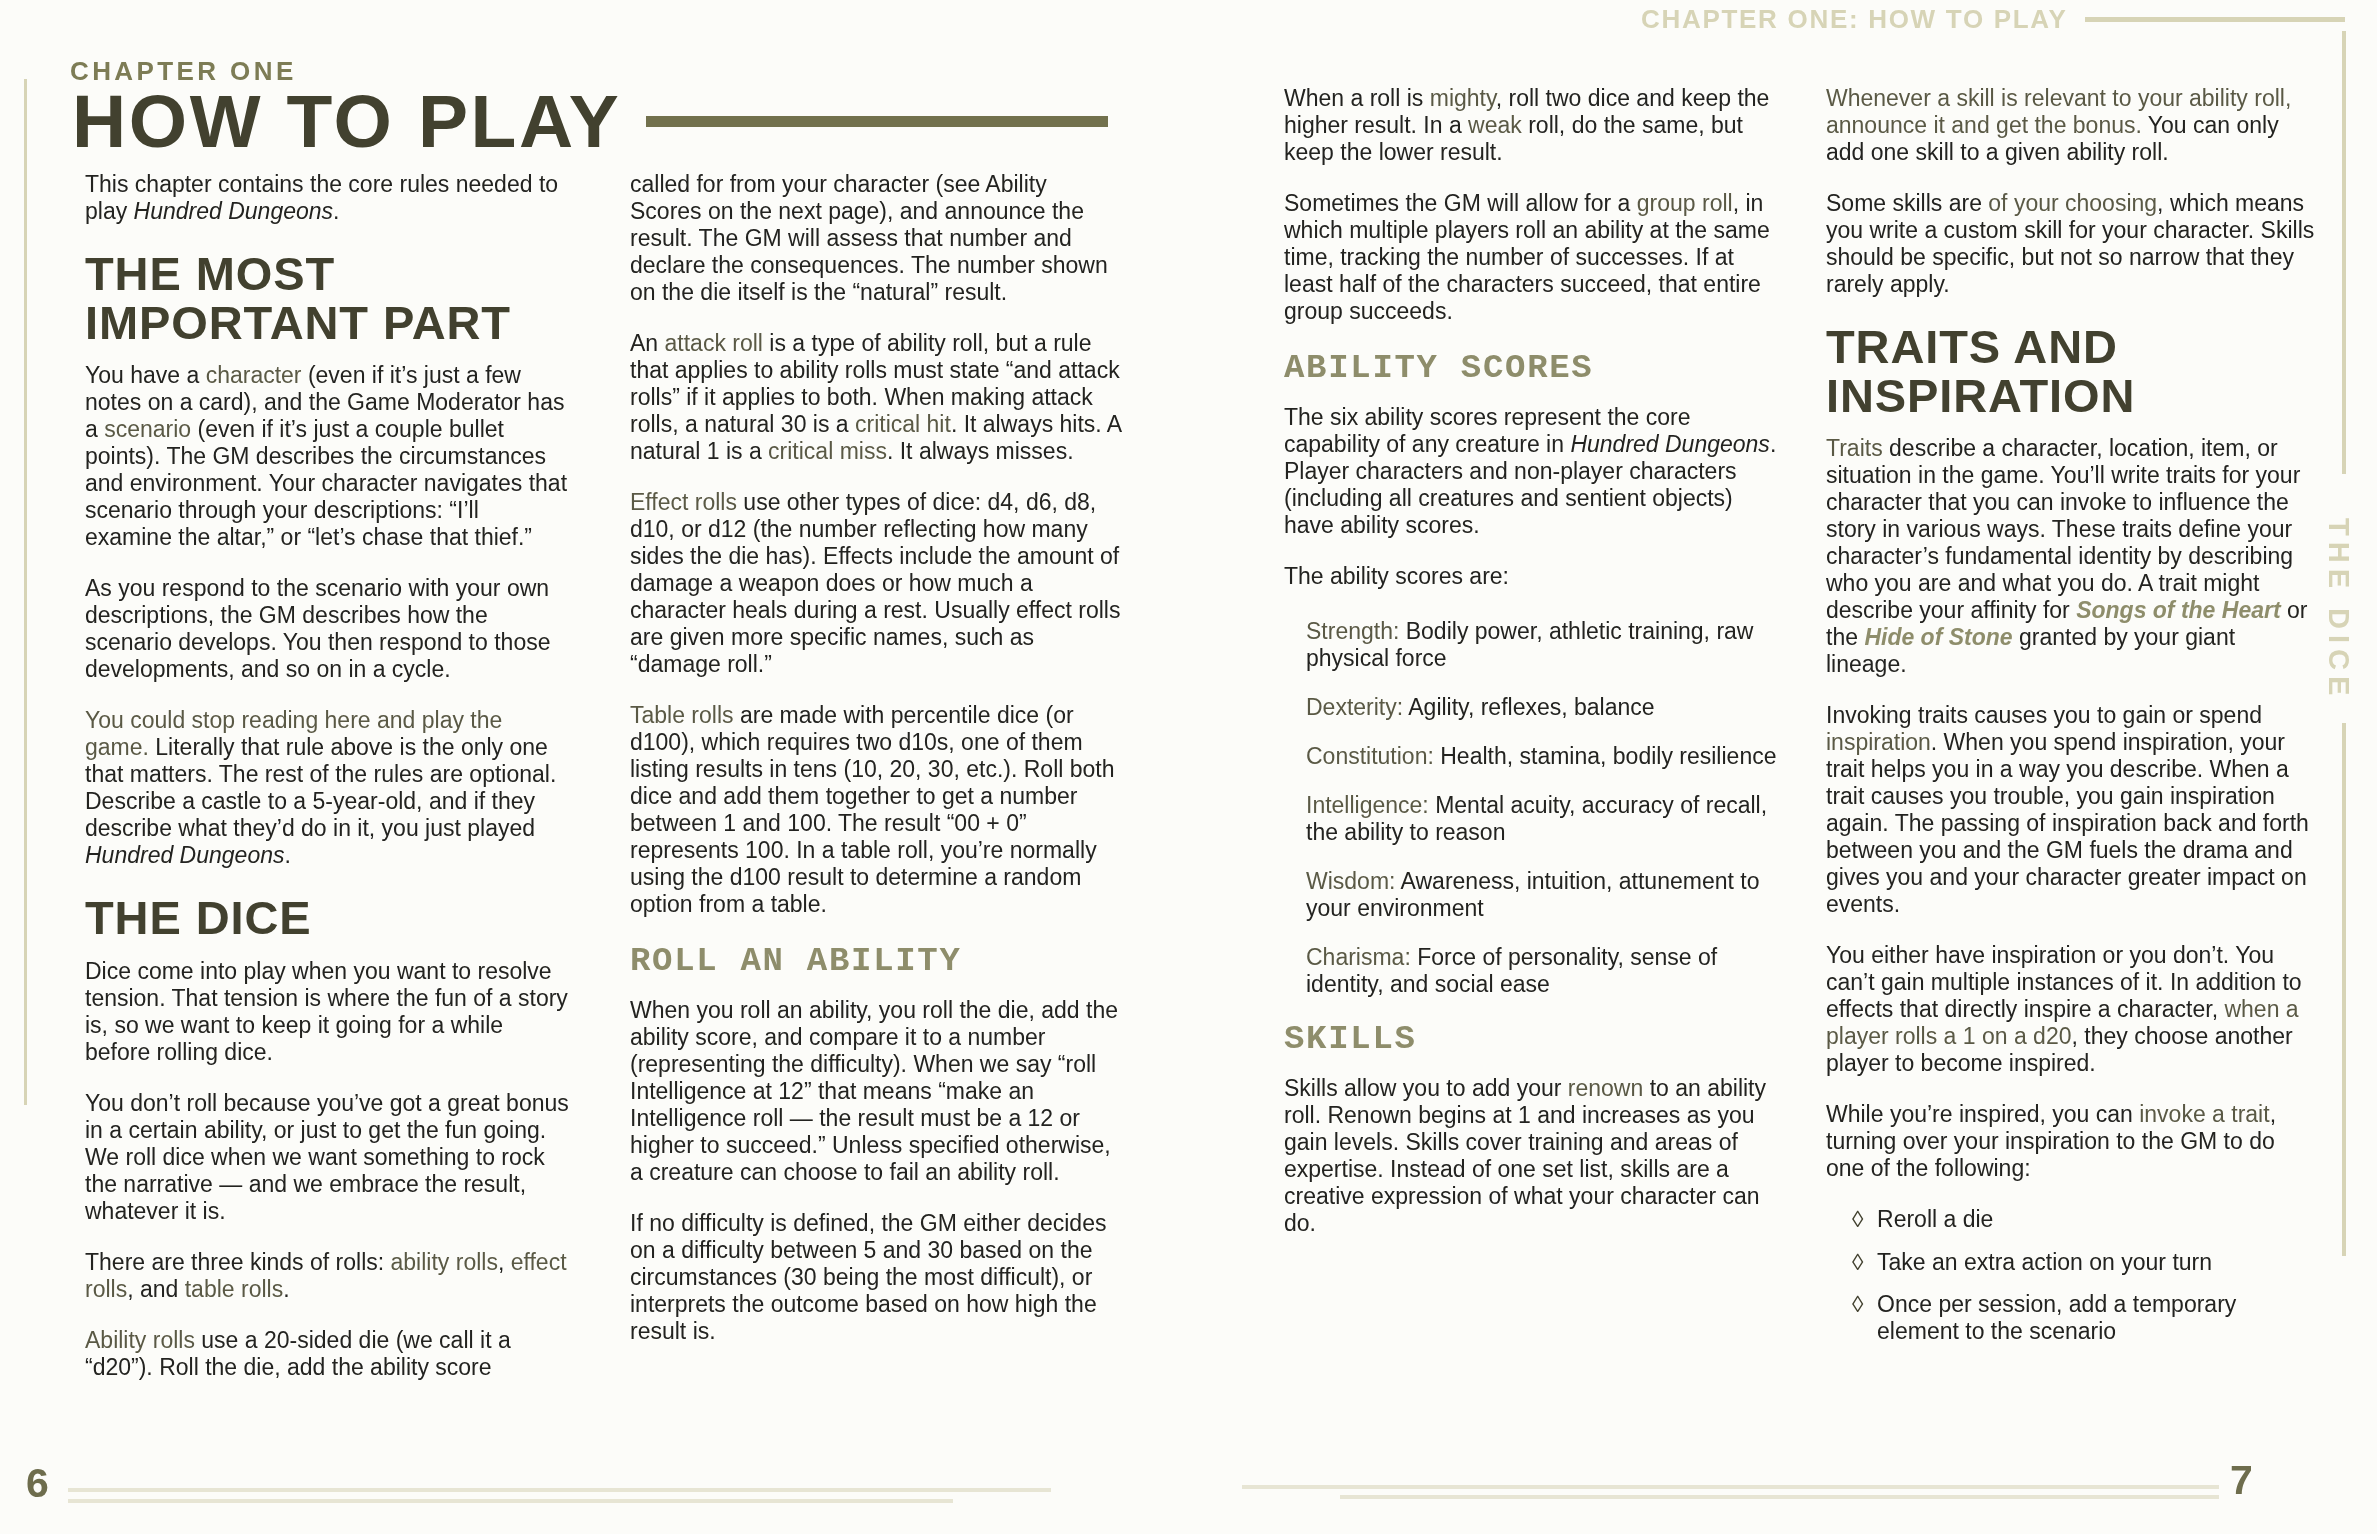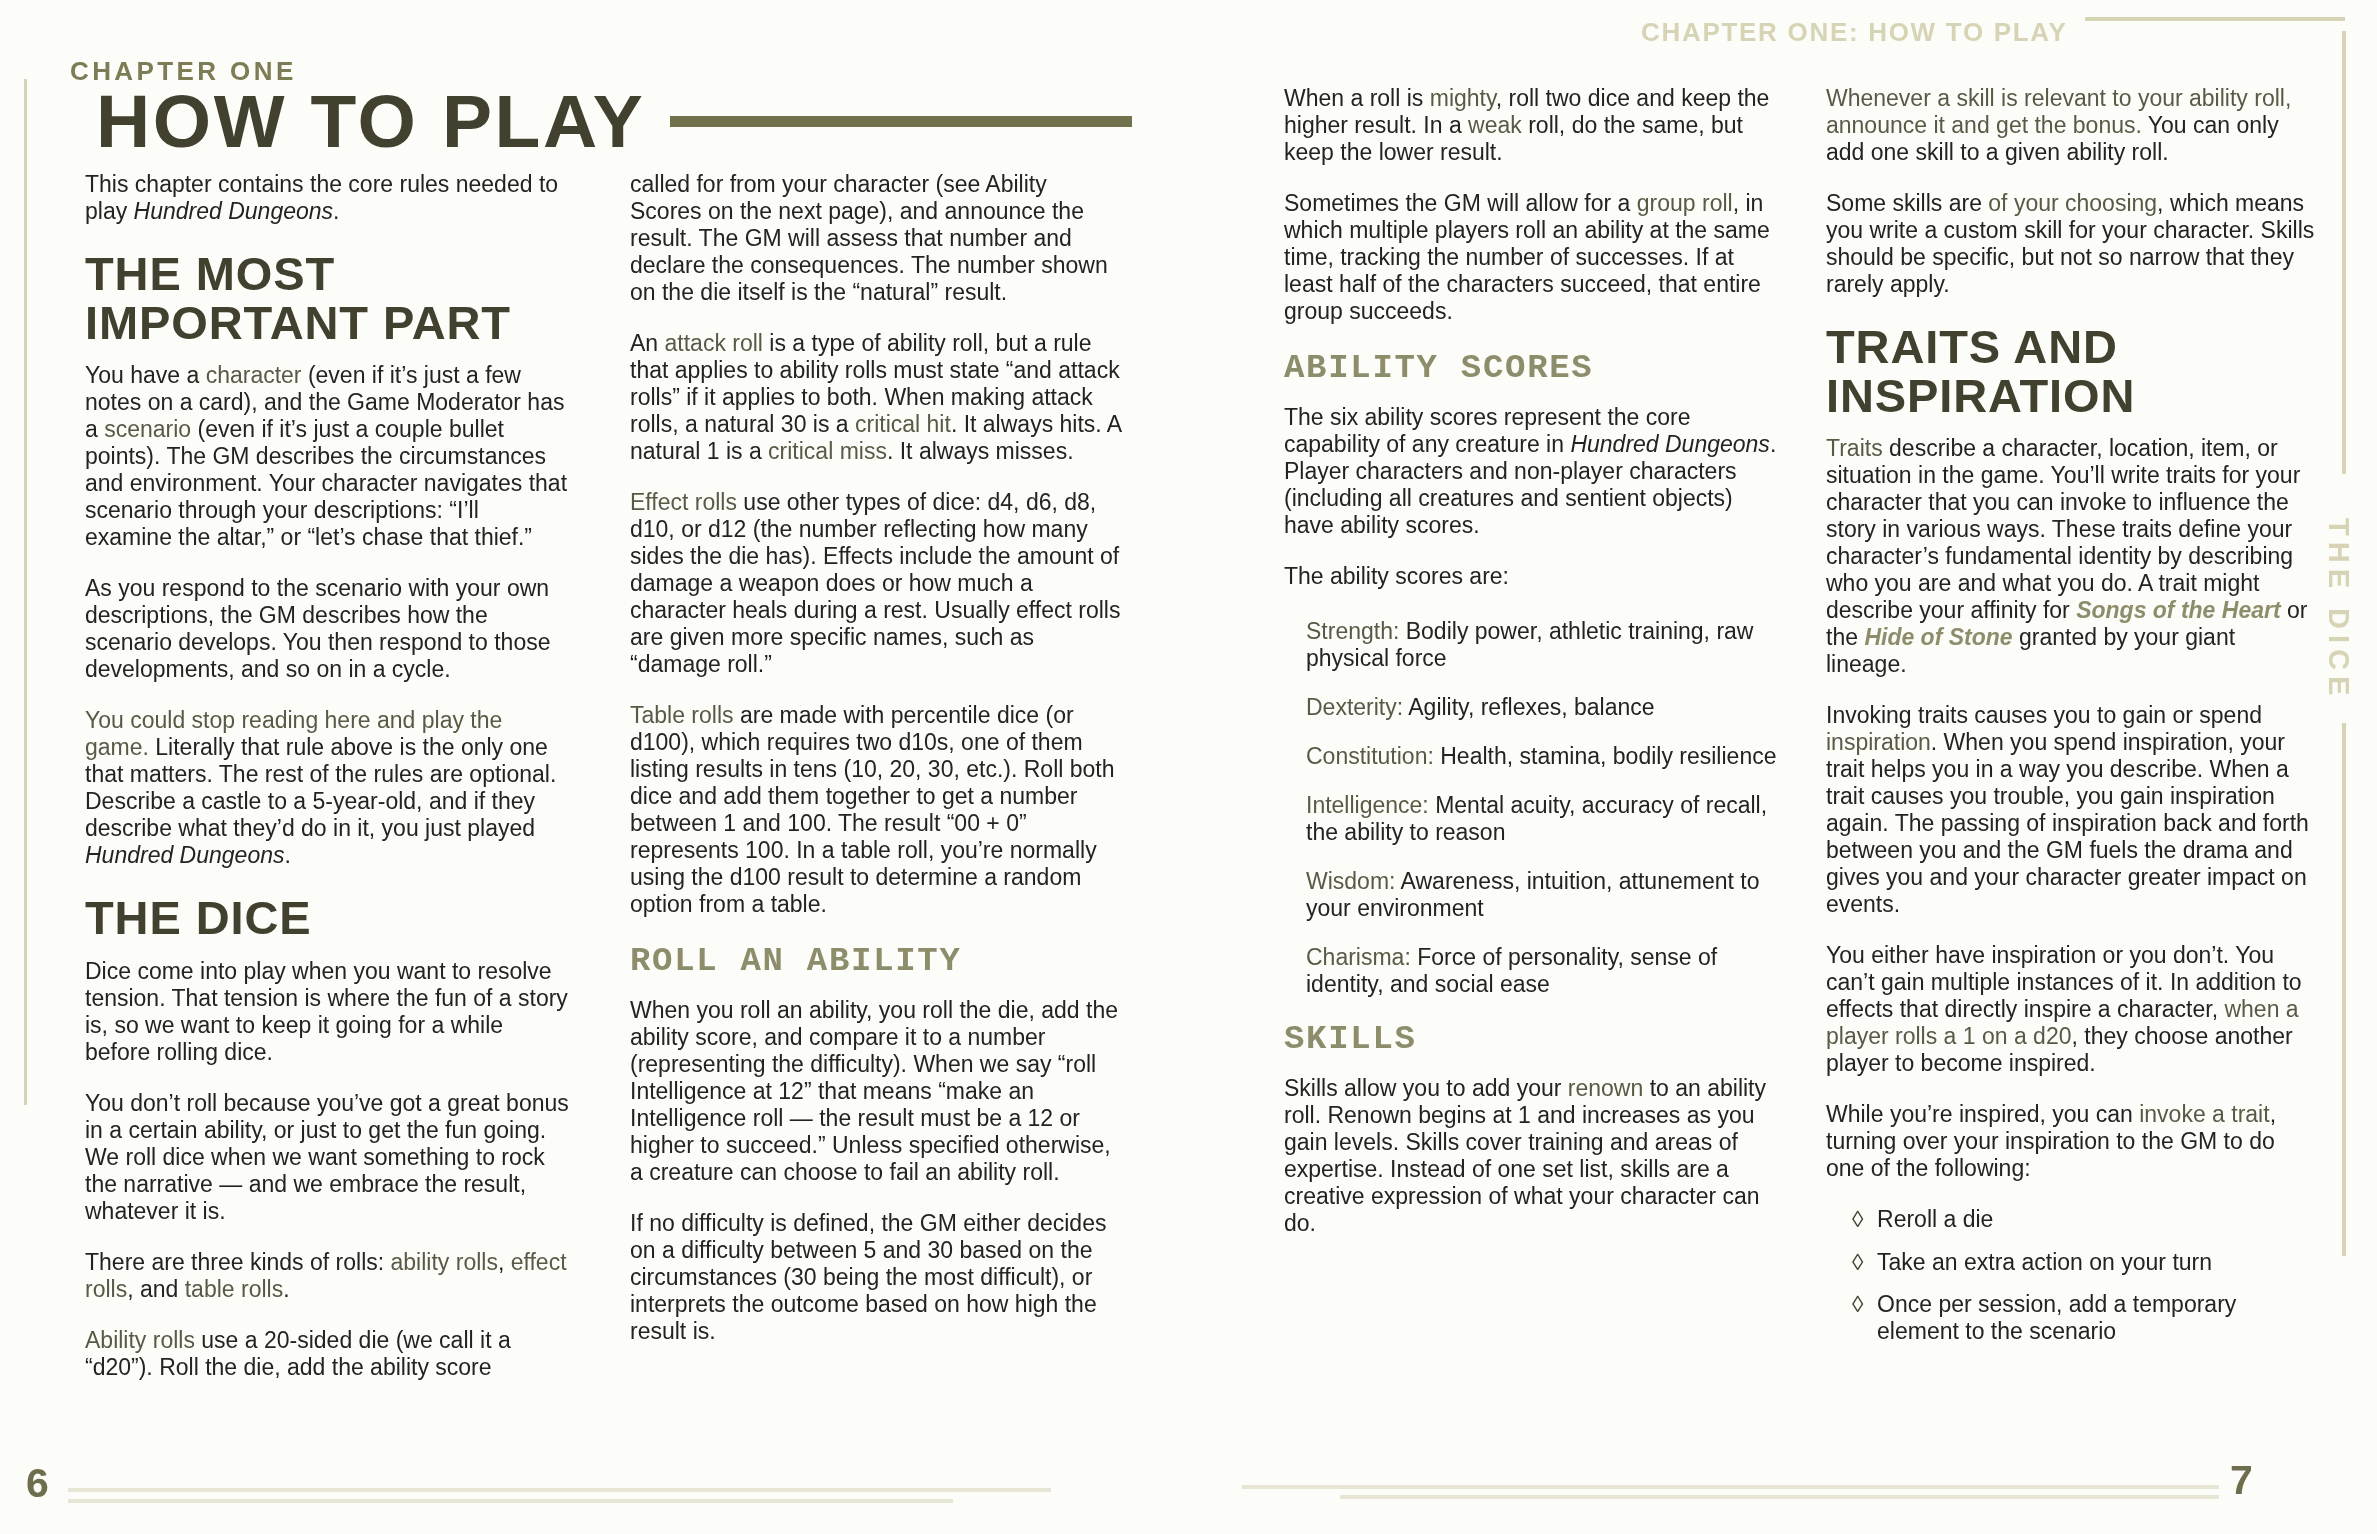--- a/index.html
+++ b/index.html
@@ -27,33 +27,33 @@
     color: var(--beige-decoration,#d7d4b6); white-space:nowrap;
   }
 
   
   .kicker {
     position:absolute; left:70px; top:56px;
     font-weight:bold; font-size:26px; letter-spacing:3.4px;
     color: var(--kicker-olive,#7d7c55);
   }
   .title-row {
-    position:absolute; left:96px; top:84px; width:1036px;
+    position:absolute; left:72px; top:84px; width:1036px;
     display:flex; align-items:center;
   }
   .big-title {
     font-weight:bold; font-size:75px; letter-spacing:2.6px; line-height:1;
     color: var(--heading-dark,#42412f); white-space:nowrap;
   }
   .title-rule { flex:1; height:11px; margin-left:24px; background: var(--title-rule,#72714d); }
 
   
   .rp-header {
-    position:absolute; left:1641px; top:17px; width:704px;
-    display:flex; 
+    position:absolute; left:1641px; top:4px; width:704px;
+    display:flex; align-items:center;
   }
   .rp-header-text {
     font-weight:bold; font-size:26px; letter-spacing:1.7px; white-space:nowrap;
     color: var(--beige-decoration,#d7d4b6);
   }
   .rp-header-line { flex:1; height:4.3px; margin-left:17px; background: var(--beige-decoration,#d7d4b6); }
 
   
   .col { position:absolute; font-size:23px; line-height:27px; overflow:hidden; }
   .col-l1 { left:85px;  top:171px; width:486px; height:1295px; }

